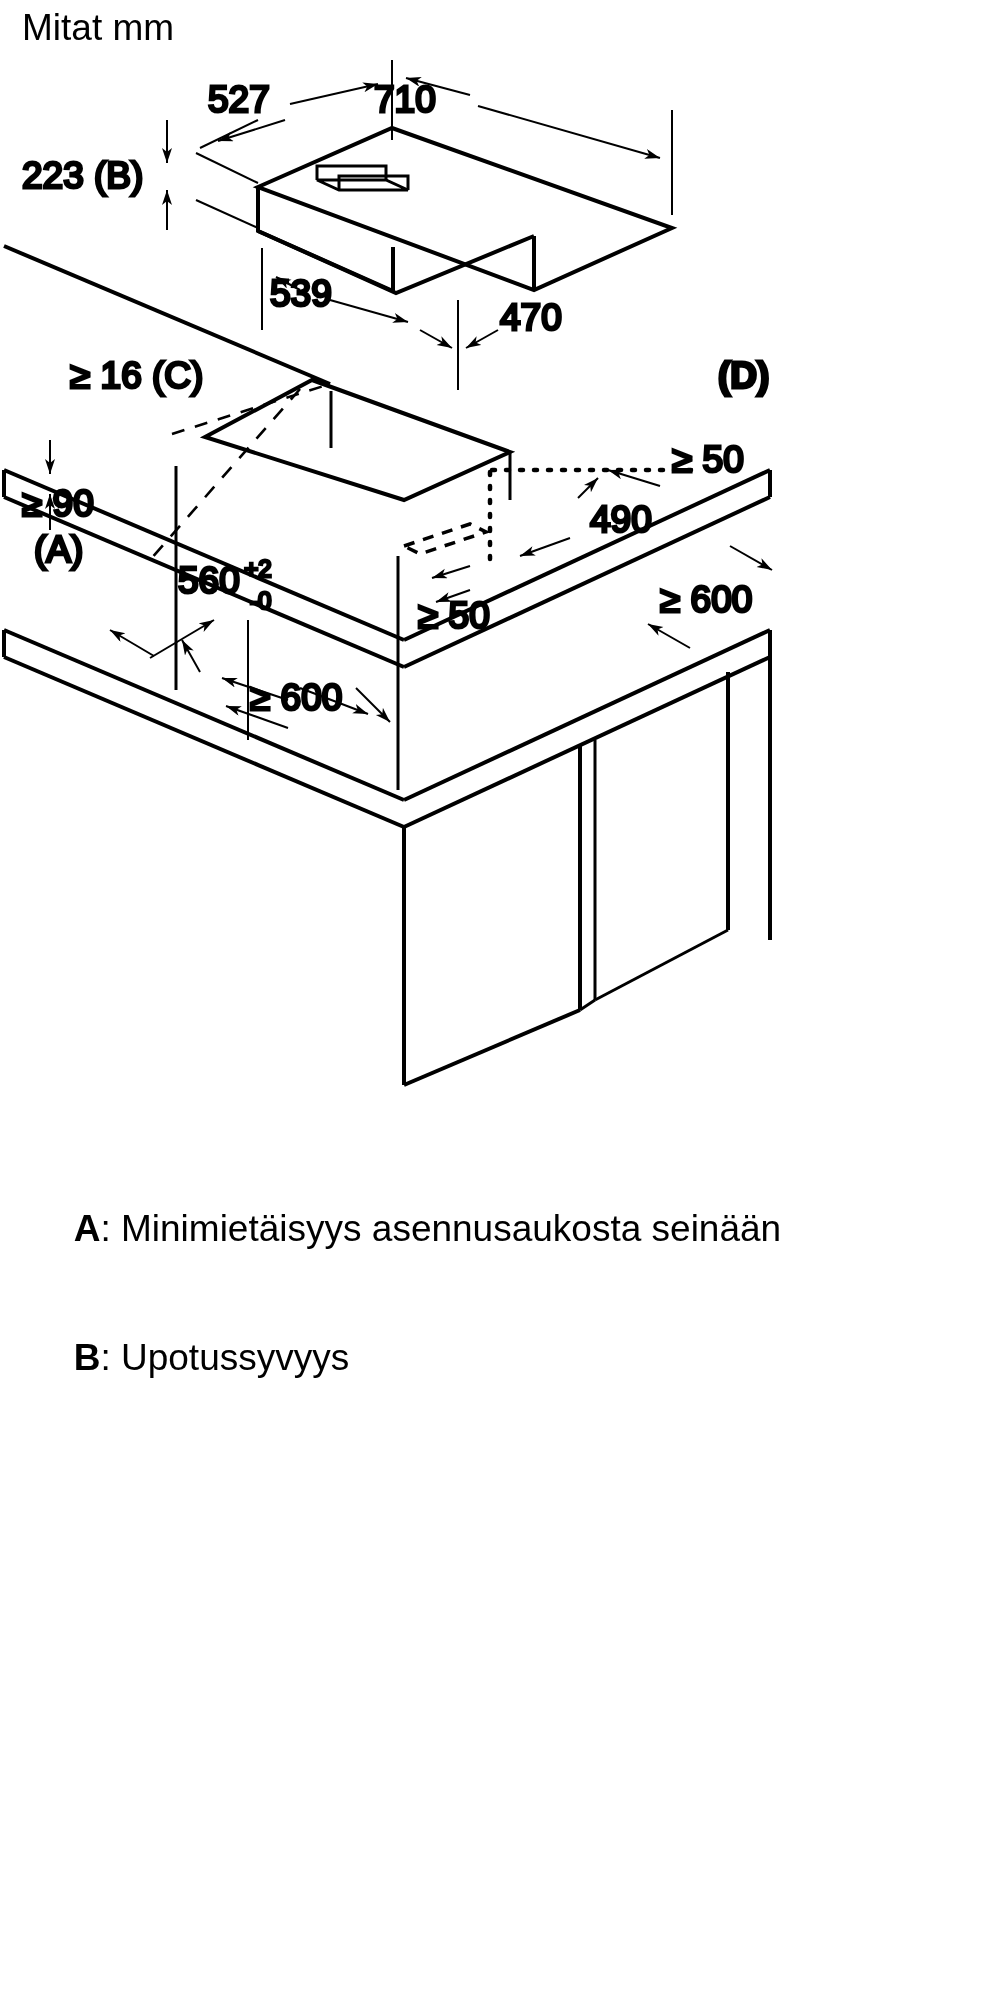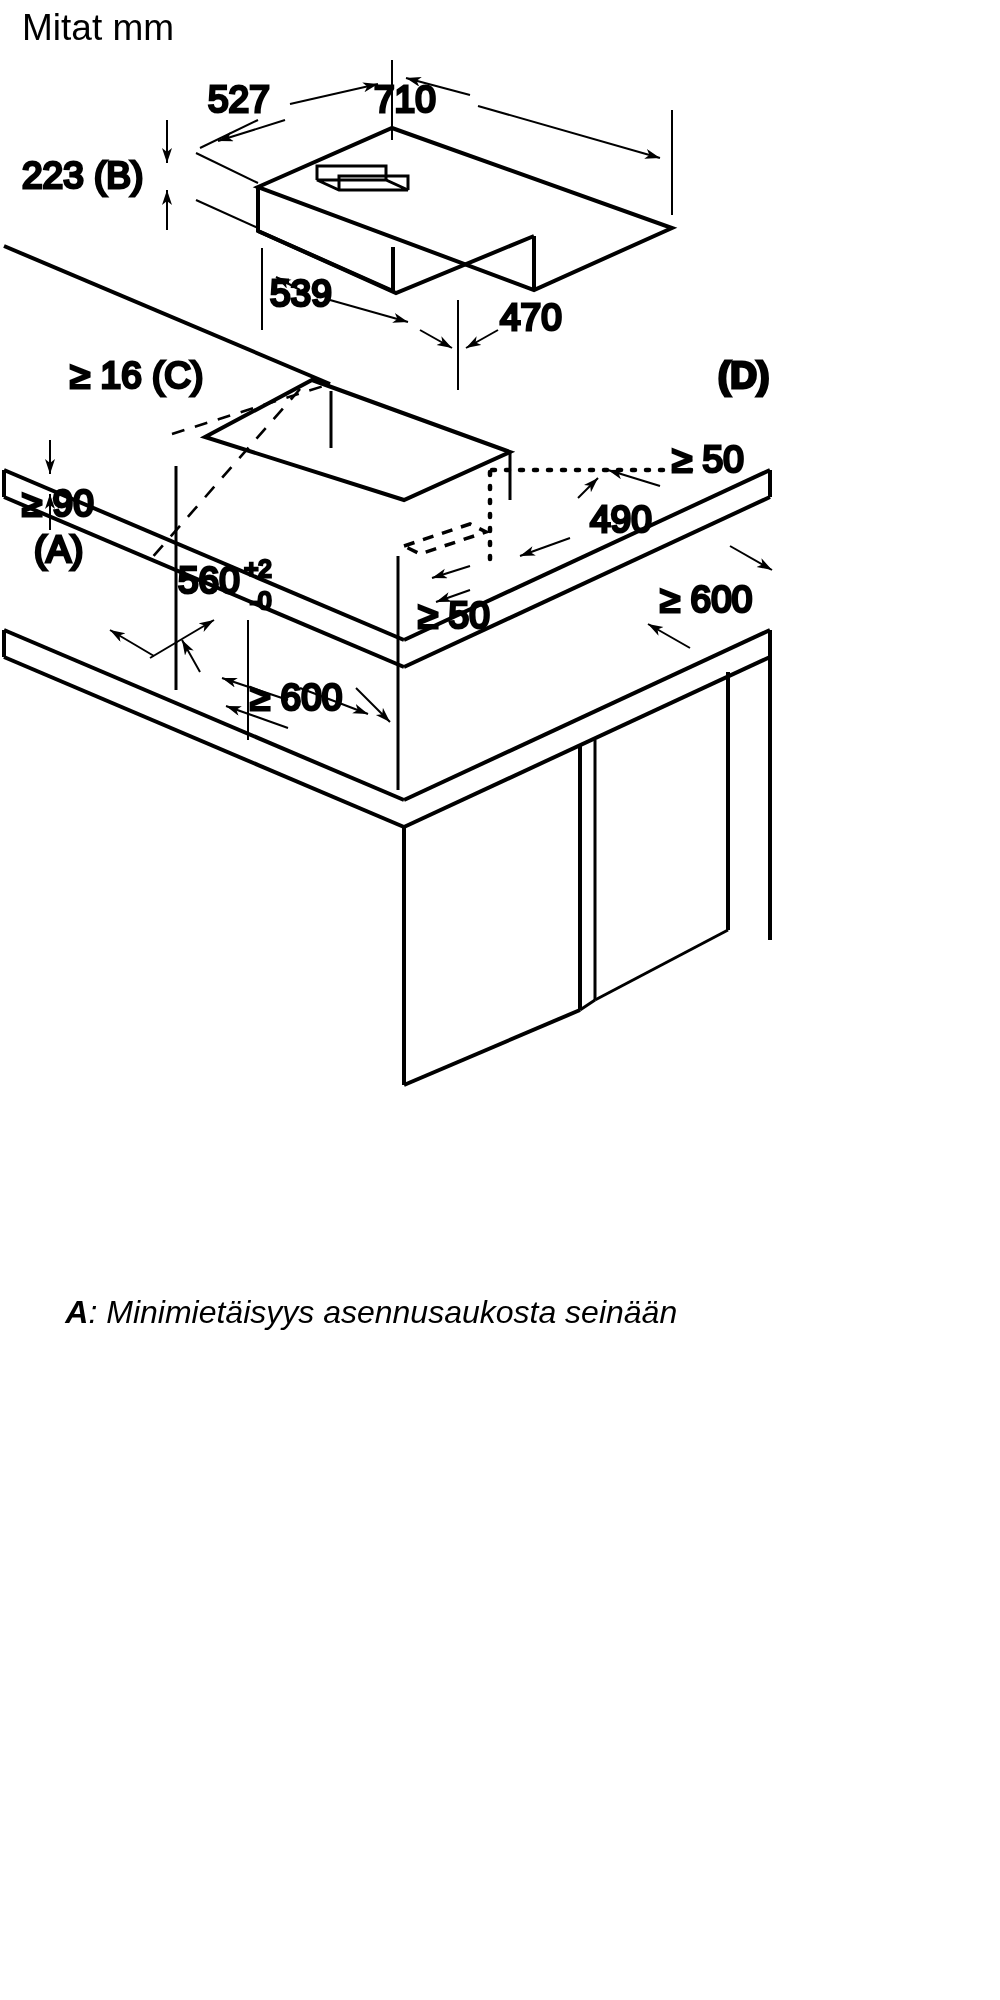--- a/index.html
+++ b/index.html
@@ -32,25 +32,24 @@
   #drawing {
     position: absolute;
     left: 0;
     top: 0;
     width: 1000px;
     height: 1130px;
   }
   #legend {
     position: absolute;
     left: 12px;
-    top: 1248px;
+    top: 1164px;
     width: 960px;
-    font-size: 32px;
+    font-size: 37px;
     line-height: 43px;
-    font-style: italic;
   }
   .legend-row {
     display: block;
     white-space: pre-wrap;
     text-indent: 0;
     padding-left: 30px;
   }
   .legend-row .key {
     font-weight: bold;
     margin-left: -30px;
@@ -294,15 +293,18 @@
       </g>
       <text class="dim-text" x="250" y="710" text-anchor="start">≥ 600</text>
 
     </g>
   </svg>
 
   <div id="legend">
     <div class="legend-row">
       <span class="key">A</span><span>: </span><span>Minimietäisyys asennusaukosta seinään</span>
     </div>
+    <div class="legend-row">
+      <span class="key">B</span><span>: </span><span>Upotussyvyys</span>
+    </div>
   </div>
 
 </div>
 
 </body></html>

